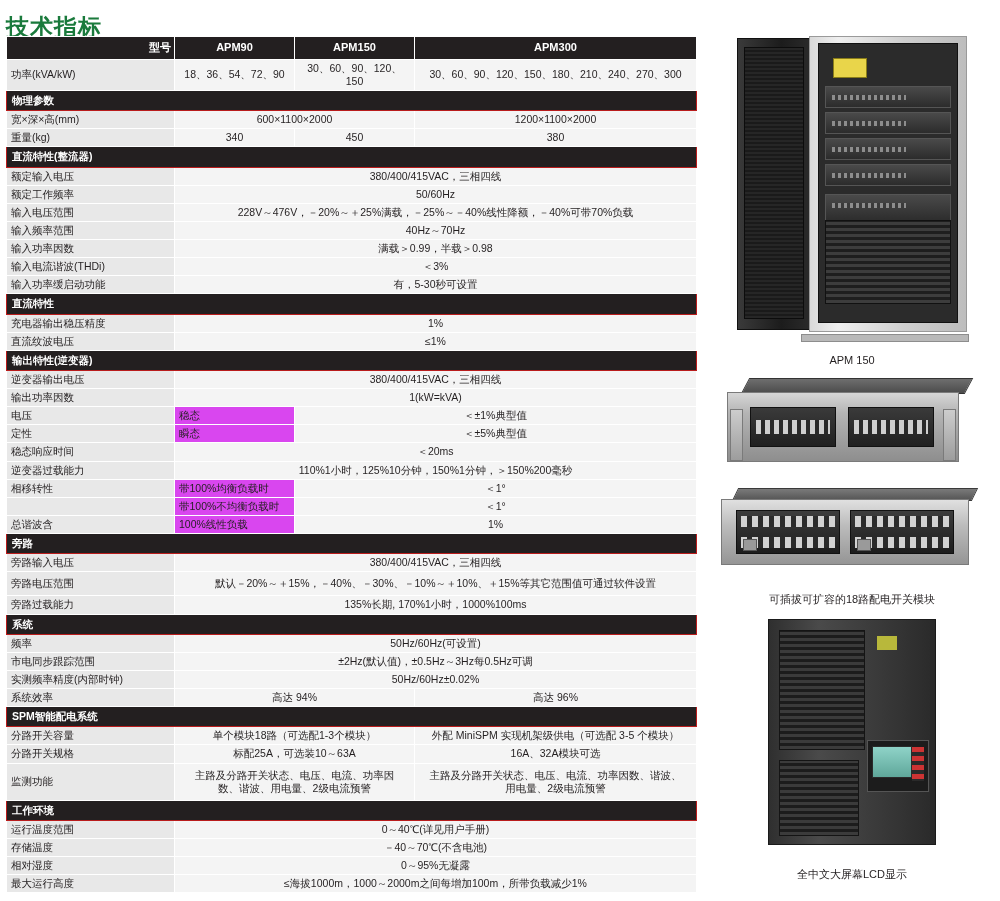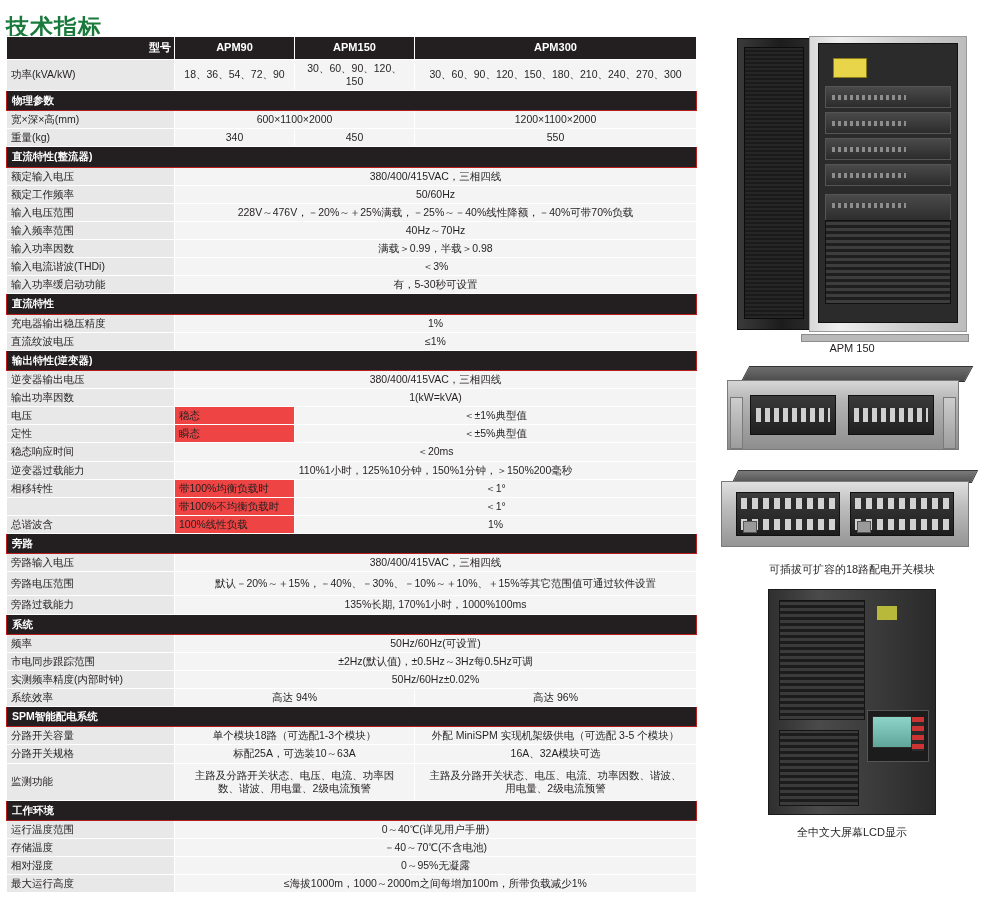--- a/index.html
+++ b/index.html
@@ -38,21 +38,21 @@
     line-height: 1.25;
     vertical-align: middle;
   }
   .lbl {
     background: #e8e8e8;
     width: 168px;
     padding-left: 5px;
     color: #231f20;
   }
   .lbl-sub {
-    background: #ef4444;
+    background: #d946ef;
     color: #231f20;
     padding-left: 5px;
   }
   .val {
     background: #f4f4f4;
     text-align: center;
     color: #231f20;
   }
   tr.section td {
     background: #231f20;
@@ -76,21 +76,21 @@
   
   .gallery {
     position: absolute;
     left: 706px; top: 36px;
     width: 292px;
   }
   .fig { width: 292px; text-align: center; margin-bottom: 6px; }
   .fig-caption {
     font-size: 11px;
     color: #231f20;
-    margin-top: 6px;
+    margin-top: 18px;
     margin-bottom: 12px;
   }
 
   
   .cab1 { position: relative; width: 230px; height: 300px; margin: 0 auto; }
   .cab1 .door {
     position: absolute; left: 0; top: 2px; width: 74px; height: 292px;
     background: linear-gradient(90deg,#3a3a3a,#1c1c1c 60%,#2a2a2a);
     border: 1px solid #111;
   }
@@ -260,21 +260,21 @@
         <tr>
           <td class="lbl">宽×深×高(mm)</td>
           <td class="val" colspan="2">600×1100×2000</td>
           <td class="val">1200×1100×2000</td>
         </tr>
 
         <tr>
           <td class="lbl">重量(kg)</td>
           <td class="val">340</td>
           <td class="val">450</td>
-          <td class="val">550</td>
+          <td class="val">380</td>
         </tr>
 
         <tr class="section">
           <td colspan="4">直流特性(整流器)</td>
         </tr>
 
         <tr>
           <td class="lbl">额定输入电压</td>
           <td class="val" colspan="3">380/400/415VAC，三相四线</td>
         </tr>

